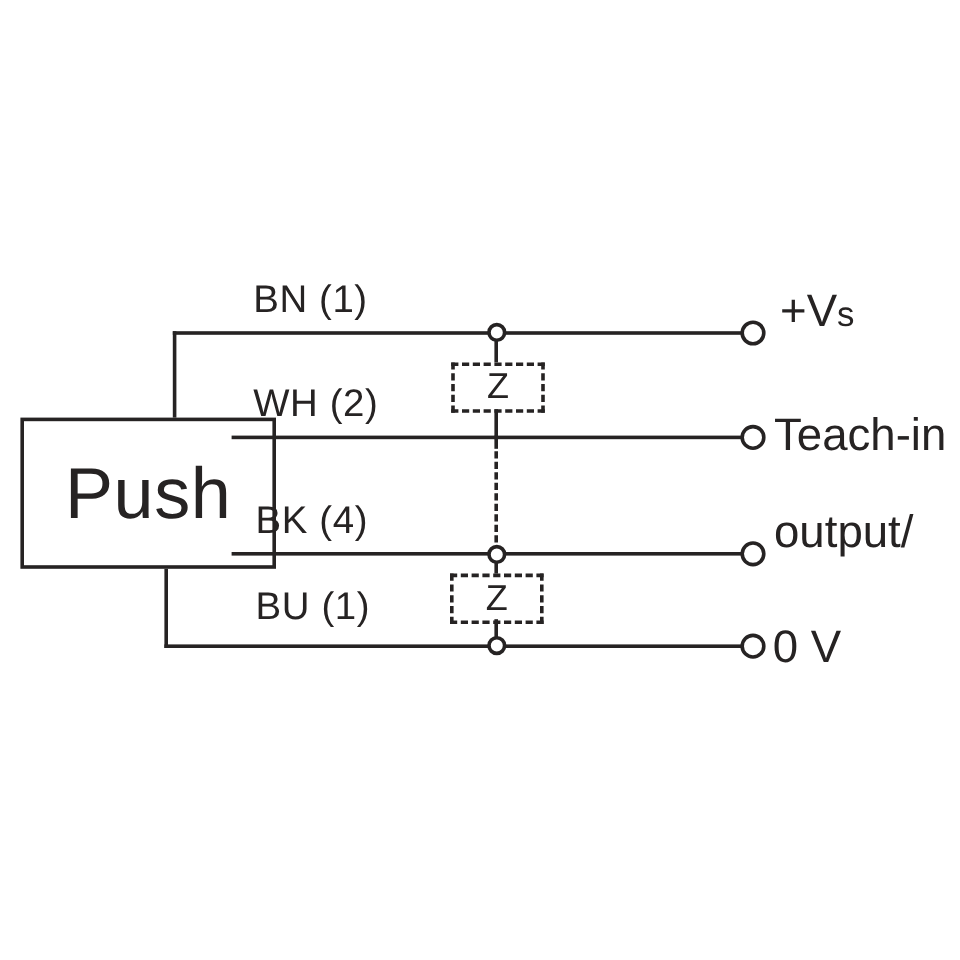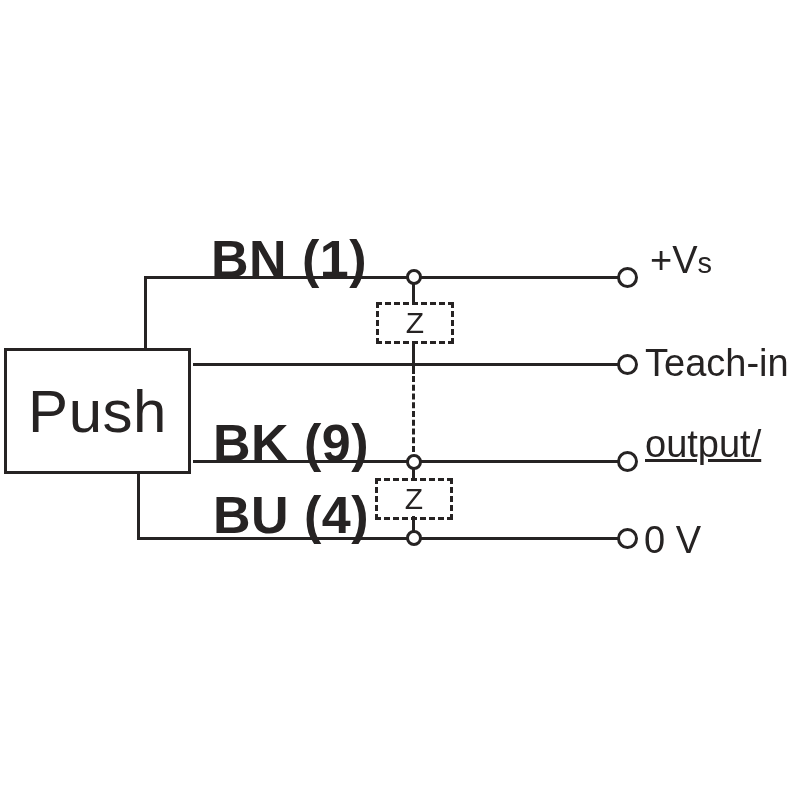--- a/index.html
+++ b/index.html
@@ -8,22 +8,22 @@
     width: 800px; height: 800px;
     background: #ffffff;
     font-family: "Liberation Sans", "DejaVu Sans", sans-serif;
     color: var(--ink, #262323);
     overflow: hidden;
   }
   .canvas { position: relative; width: 800px; height: 800px; }
 
   
   .device-box {
-    position: absolute; left: 4px; top: 348px;
-    width: 187px; height: 126px; box-sizing: border-box;
+    position: absolute; left: 17px; top: 348px;
+    width: 213px; height: 126px; box-sizing: border-box;
     border: 3px solid var(--ink);
     display: flex; flex-direction: column;
     align-items: center; justify-content: center;
     background: #fff;
   }
   .device-line {
     font-size: 60px; line-height: 59px; letter-spacing: 0.5px;
     white-space: nowrap;
   }
 
@@ -48,22 +48,22 @@
   
   .z-box {
     position: absolute; width: 78px; height: 42px; box-sizing: border-box;
     border: 3px dashed var(--ink); background: #fff;
     display: flex; align-items: center; justify-content: center;
   }
   .z-label { font-size: 30px; line-height: 1; }
 
   
   .wire-label {
-    position: absolute; font-size: 52px; line-height: 1;
-    letter-spacing: 0.5px; white-space: nowrap; font-weight: bold;
+    position: absolute; font-size: 32px; line-height: 1;
+    letter-spacing: 0.5px; white-space: nowrap;
   }
   .term-label {
     position: absolute; font-size: 38px; line-height: 1;
     white-space: nowrap;
   }
   .term-label .sub { font-size: 29px; }
   .term-two-line { line-height: 34px; }
 </style>
 </head>
 <body style="background: rgb(255, 255, 255);">
@@ -102,25 +102,26 @@
   <div class="node" style="left:406px; top:269px;"></div>
   <div class="node" style="left:406px; top:454px;"></div>
   <div class="node" style="left:406px; top:530px;"></div>
 
   <div class="terminal" style="left:617px; top:267px;"></div>
   <div class="terminal" style="left:617px; top:354px;"></div>
   <div class="terminal" style="left:617px; top:451px;"></div>
   <div class="terminal" style="left:617px; top:528px;"></div>
 
   <div class="wire-label" style="left:211px; top:233px;">BN (1)</div>
-  <div class="wire-label" style="left:213px; top:417px;">BK (9)</div>
-  <div class="wire-label" style="left:213px; top:489px;">BU (4)</div>
+  <div class="wire-label" style="left:211px; top:320px;">WH (2)</div>
+  <div class="wire-label" style="left:213px; top:417px;">BK (4)</div>
+  <div class="wire-label" style="left:213px; top:489px;">BU (1)</div>
 
   <div class="term-label" style="left:650px; top:241px;">
     <span>+V</span><span class="sub">s</span>
   </div>
   <div class="term-label" style="left:645px; top:344px;text-align:right;">Teach-in</div>
-  <div class="term-label term-two-line" style="left:645px; top:427px;text-decoration:underline;">
+  <div class="term-label term-two-line" style="left:645px; top:427px;">
     <div>output/</div>
   </div>
   <div class="term-label" style="left:644px; top:521px;">0 V</div>
 
 </div>
 
 </body></html>

